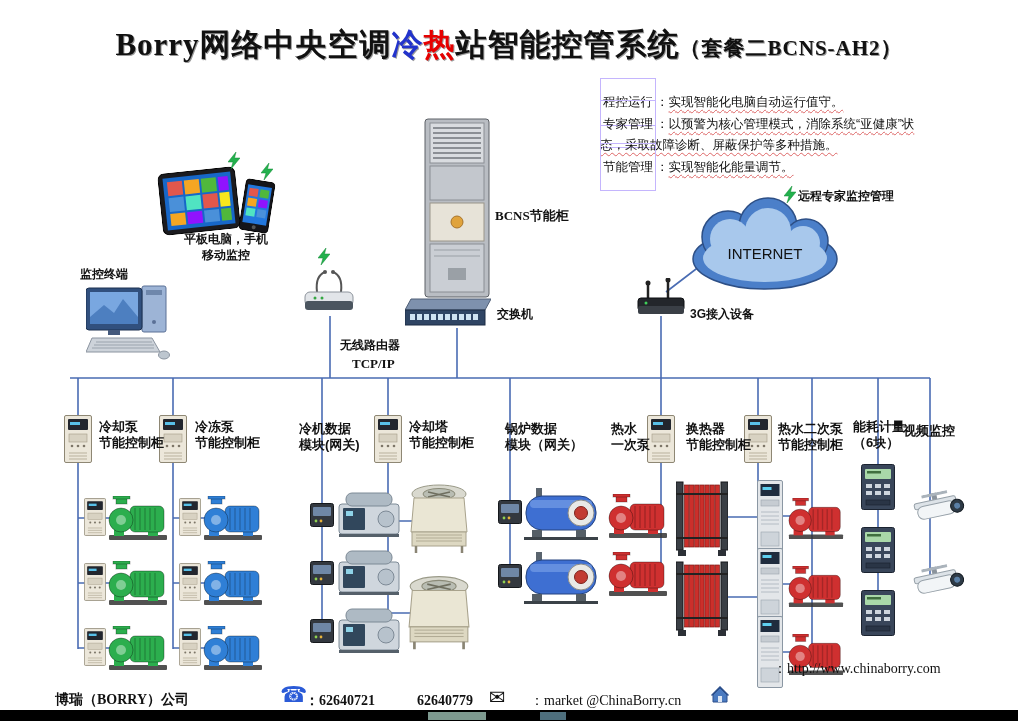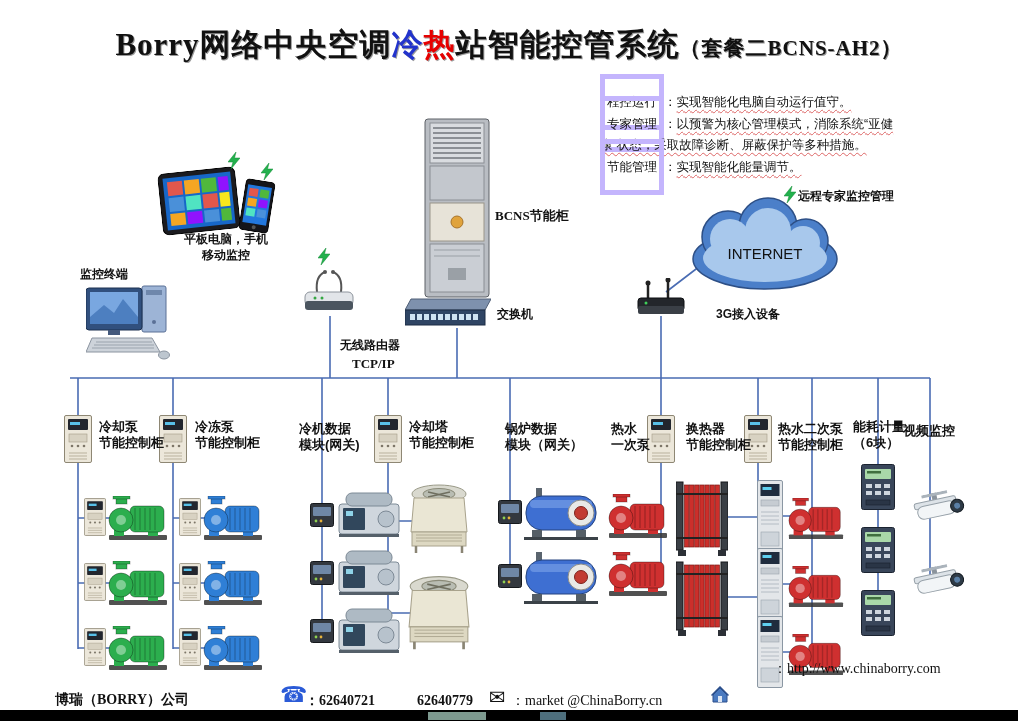--- a/index.html
+++ b/index.html
@@ -8,21 +8,21 @@
            font-family:"Liberation Sans","DejaVu Sans",sans-serif; color:#111; }
   .abs { position:absolute; }
   .title { position:absolute; top:24px; left:0; width:100%; text-align:center;
            font-family:"Liberation Serif","DejaVu Serif",serif; font-weight:bold;
            font-size:31px; letter-spacing:1px; text-shadow:1px 1px 0 #9a9a9a; }
   .title .cold { color:#2233cc; }
   .title .hot  { color:#e60000; }
   .title .pkg  { font-size:21px; }
   .notes { position:absolute; left:600px; top:92px; width:318px; font-size:12.5px; line-height:21px; }
   .note { margin-bottom:1px; }
-  .nlabel { border:5px solid #c4b5fd; padding:16px 2px; }
+  .nlabel { border:1px solid #c4b5fd; padding:16px 2px; }
   .wavy { text-decoration-line:underline; text-decoration-style:wavy;
           text-decoration-color:#d66; text-decoration-thickness:1px; text-underline-offset:3px; }
   .lbl { position:absolute; font-size:13px; font-weight:600; line-height:16px; white-space:pre-line; z-index:3; }
   .cap { position:absolute; font-size:12px; font-weight:600; z-index:3; }
   .serifcap { font-family:"Liberation Serif",serif; font-weight:bold; font-size:13px; }
   .wires { position:absolute; left:0; top:0; z-index:1; pointer-events:none; }
   .dev { position:absolute; z-index:2; }
   .footer-text { position:absolute; font-family:"Liberation Serif","DejaVu Serif",serif;
                  font-size:14px; z-index:3; }
   .bold { font-weight:bold; }
@@ -285,21 +285,21 @@
 
   <svg class="dev" style="left:636px; top:278px;" width="52" height="42" viewBox="0 0 52 42">
     <path d="M12 20V6" stroke="#222" stroke-width="2.5"></path>
       <circle cx="12" cy="5" r="2.5" fill="#222"></circle>
     <path d="M32 20V2" stroke="#222" stroke-width="2.5"></path>
       <circle cx="32" cy="2" r="2.5" fill="#222"></circle>
     <rect x="2" y="20" width="46" height="13" rx="3" fill="#23262b" stroke="#0d0f12"></rect>
     <rect x="2" y="28" width="46" height="8" rx="2" fill="#3a3f46"></rect>
     <circle cx="10" cy="25" r="1.5" fill="#3fd05a"></circle>
   </svg>
-  <div class="cap" style="left:716px; top:306px;">3G接入设备</div>
+  <div class="cap" style="left:690px; top:306px;">3G接入设备</div>
 
   <svg class="dev" style="left:64px; top:415px;" width="28" height="48" viewBox="0 0 28 48">
       <use href="#sym-cabinet"></use>
     </svg>
   <div class="lbl" style="left:99px; top:419px;">冷却泵
 节能控制柜</div>
   <svg class="dev" style="left:84px; top:494px;" width="22" height="46" viewBox="0 0 28 48">
       <use href="#sym-cabinet"></use>
     </svg>
   <svg class="dev" style="left:108px; top:496px; color:#2cae4e;" width="60" height="45" viewBox="0 0 60 45">
@@ -452,21 +452,21 @@
       <use href="#sym-camera"></use>
     </svg>
   <svg class="dev" style="left:912px; top:566px; transform:rotate(-12deg);" width="54" height="30" viewBox="0 0 54 30">
       <use href="#sym-camera"></use>
     </svg>
 
   <div class="footer-text bold" style="left:55px; top:691px; font-size:14px;">博瑞（BORRY）公司</div>
   <div class="abs" style="left:280px; top:684px; z-index:3;"><span class="phoneglyph">☎</span></div>
   <div class="footer-text bold" style="left:305px; top:692px;"><span>：</span><span style="margin-right:42px;">62640721</span><span>62640779</span></div>
   <div class="abs" style="left:489px; top:687px; z-index:3;"><span class="mailglyph">✉</span></div>
-  <div class="footer-text" style="left:511px; top:692px;"><span>：</span><span>market @ChinaBorry.cn</span></div>
+  <div class="footer-text" style="left:530px; top:692px;"><span>：</span><span>market @ChinaBorry.cn</span></div>
   <svg class="abs" style="left:711px; top:686px; z-index:3;" width="18" height="18" viewBox="0 0 18 18">
     <path d="M2 9 L9 2 L16 9 V16 H2 Z" fill="#4a7ac0" stroke="#2c4f8c"></path>
     <path d="M0.5 9.5 L9 1 L17.5 9.5" fill="none" stroke="#2c4f8c" stroke-width="1.5"></path>
     <rect x="7" y="10" width="4" height="6" fill="#dce6f4"></rect>
   </svg>
   <div class="footer-text" style="left:733px; top:660px;margin-left:40px;"><span>：</span><span>http://www.chinaborry.com</span></div>
 
   <div class="bottombar">
     <div class="abs" style="left:428px; top:2px; width:58px; height:8px; background:#7d998f;"></div>
     <div class="abs" style="left:540px; top:2px; width:26px; height:8px; background:#4e6f7d;"></div>

